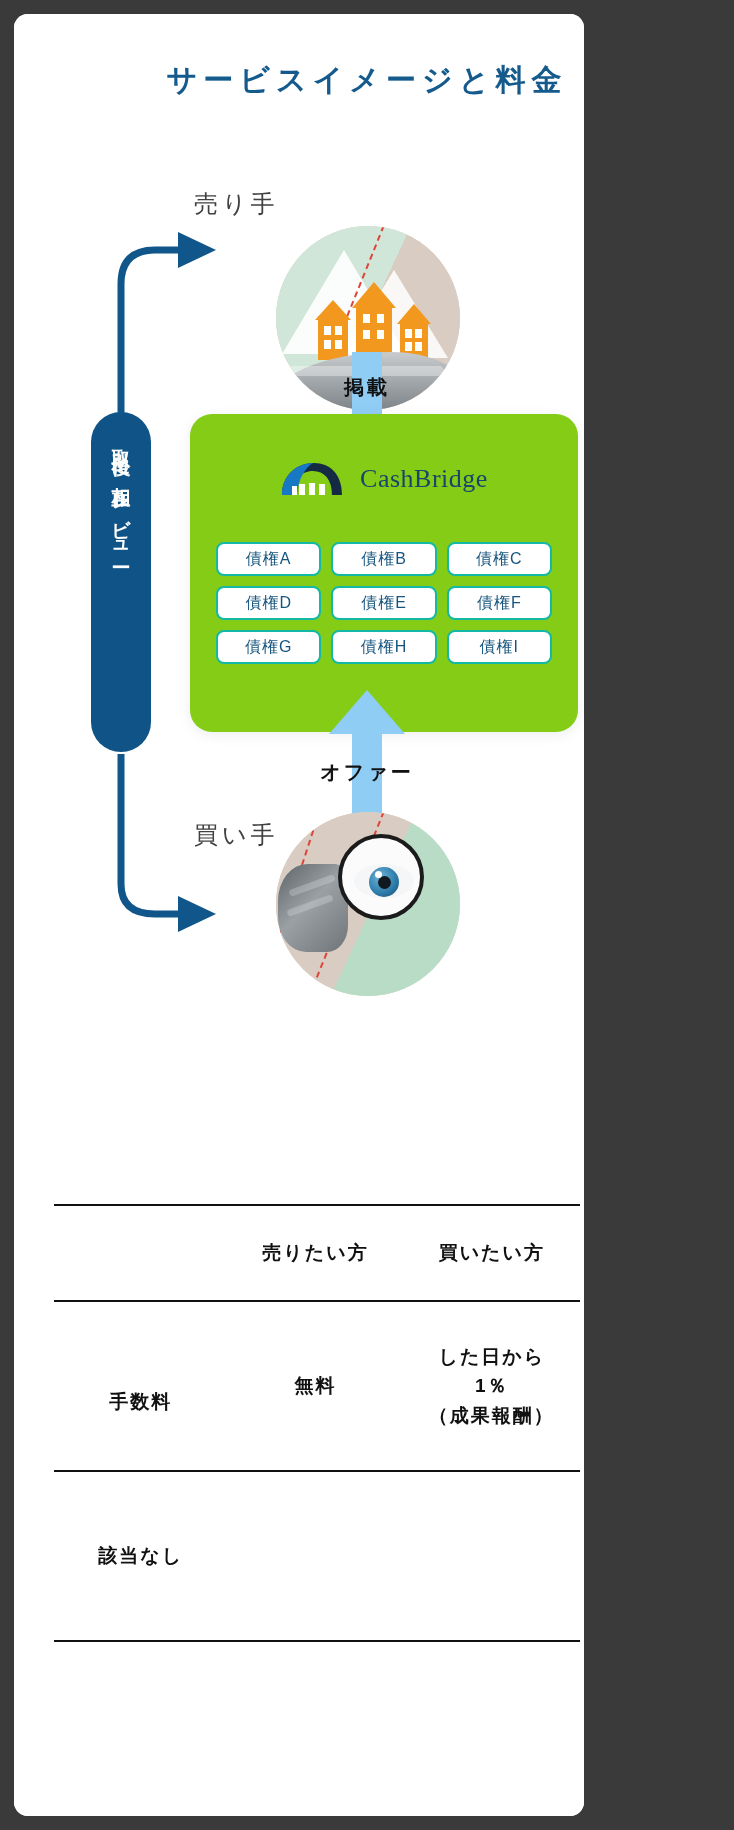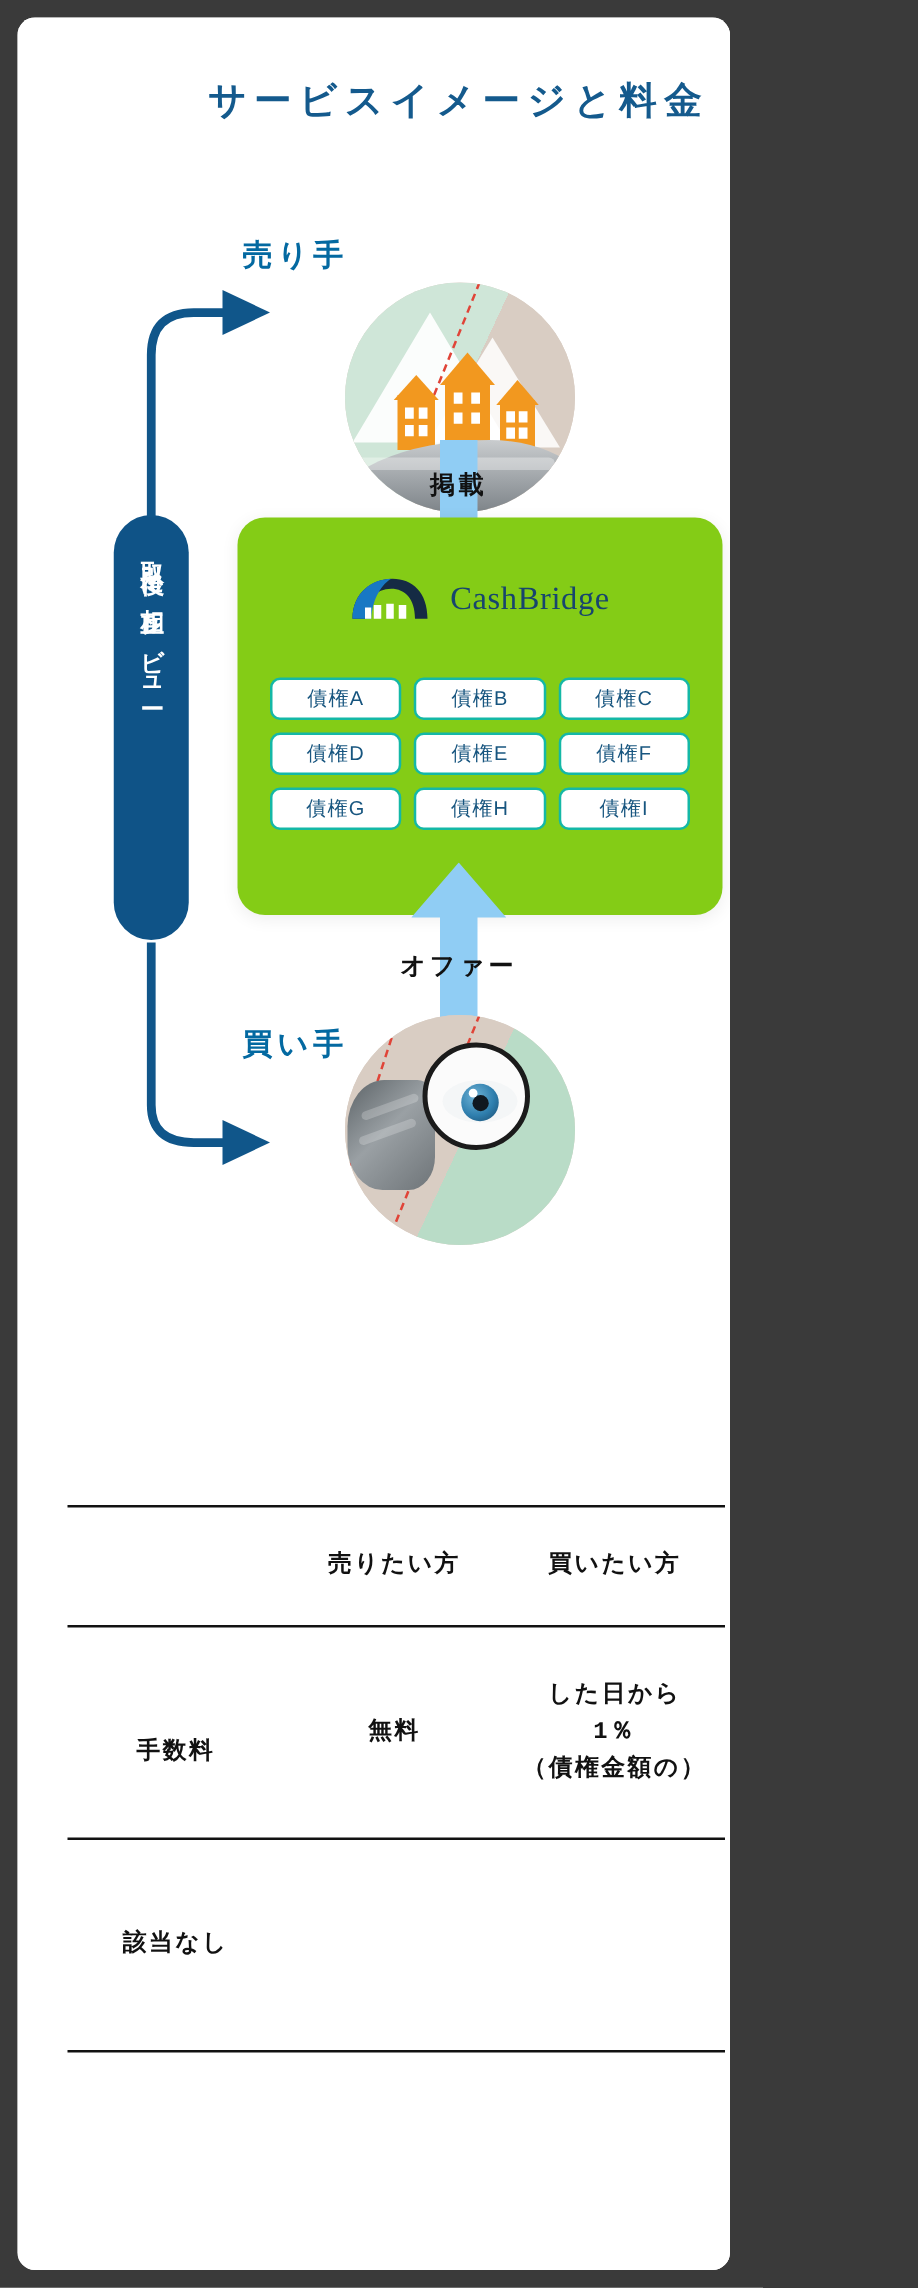--- a/index.html
+++ b/index.html
@@ -33,22 +33,22 @@
     font-weight: 700;
     letter-spacing: 6px;
     color: #145a8d;
     white-space: nowrap;
   }
 
   
   .role-label {
     position: absolute;
     font-size: 24px;
-    font-weight: 700;
-    color: #0369a1;
+    font-weight: 400;
+    color: #404040;
     letter-spacing: 4px;
     white-space: nowrap;
   }
   .label-seller { left: 180px; top: 174px; }
   .label-buyer  { left: 180px; top: 805px; }
 
   
   .circle {
     position: absolute;
     border-radius: 50%;
@@ -285,21 +285,20 @@
     left: 60px; top: 210px;
     width: 180px; height: 710px;
     overflow: visible;
   }
 
   
   .table {
     position: absolute;
     left: 40px; top: 1190px;
     width: 526px;
-    font-family: Liberation Mono, monospace;
   }
   .rule {
     height: 0;
     border-top: 2px solid #111111;
   }
   .trow {
     display: grid;
     grid-template-columns: 1.18fr 1.2fr 1.2fr;
     align-items: center;
   }
@@ -433,21 +432,21 @@
     <div class="trow body">
       <div class="cell rowhead">
         <span class="ln">手数料</span>
       </div>
       <div class="cell">
         <span class="ln">無料</span>
       </div>
       <div class="cell">
         <span class="ln">した日から</span>
         <span class="ln">1％</span>
-        <span class="ln">（債権金額の）</span>
+        <span class="ln">（成果報酬）</span>
       </div>
     </div>
 
     <div class="rule"></div>
 
     <div class="trow body">
       <div class="cell">
         <span class="ln">該当なし</span>
       </div>
     </div>

